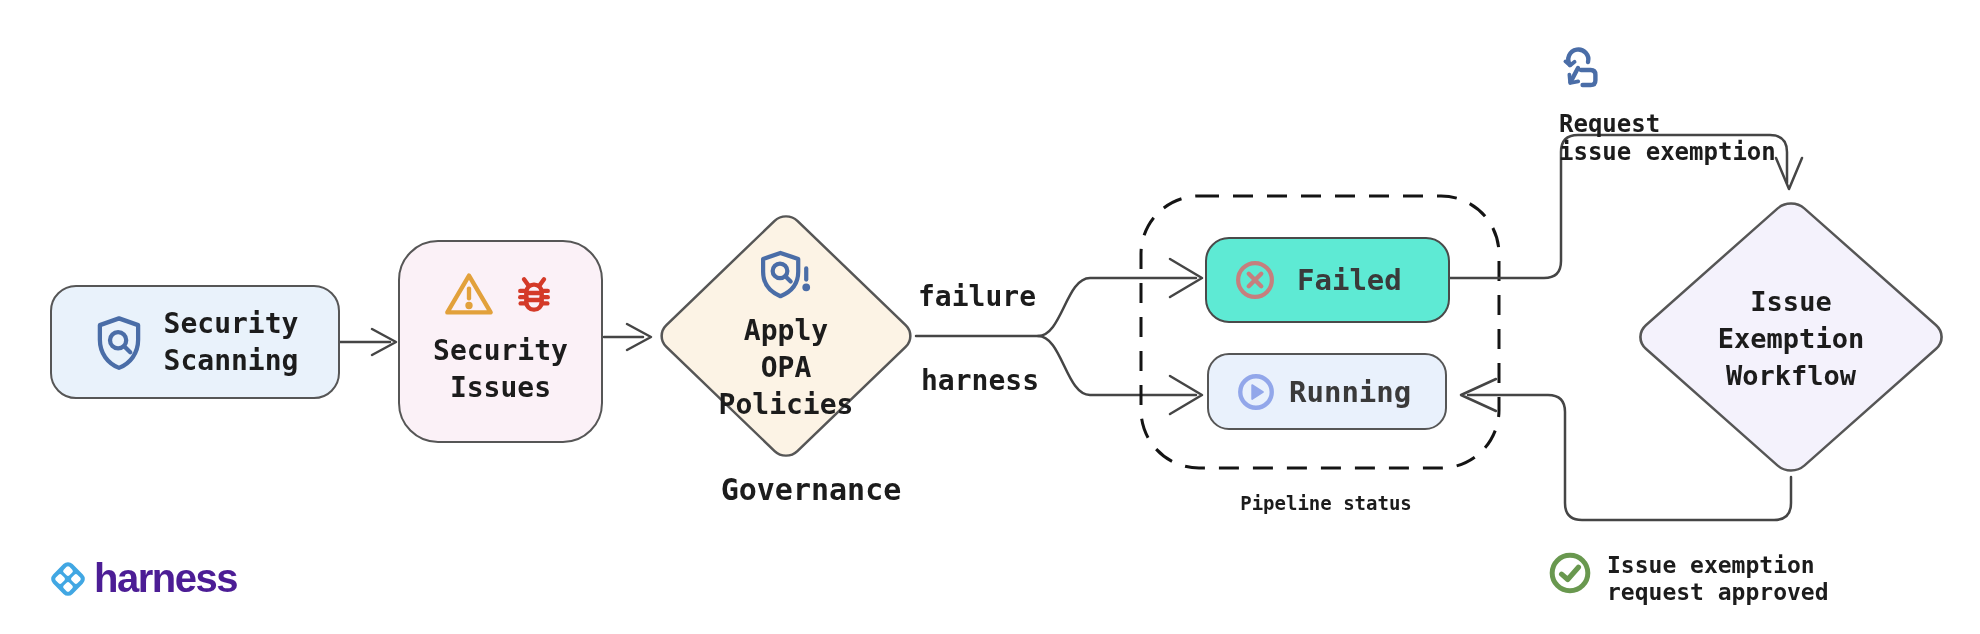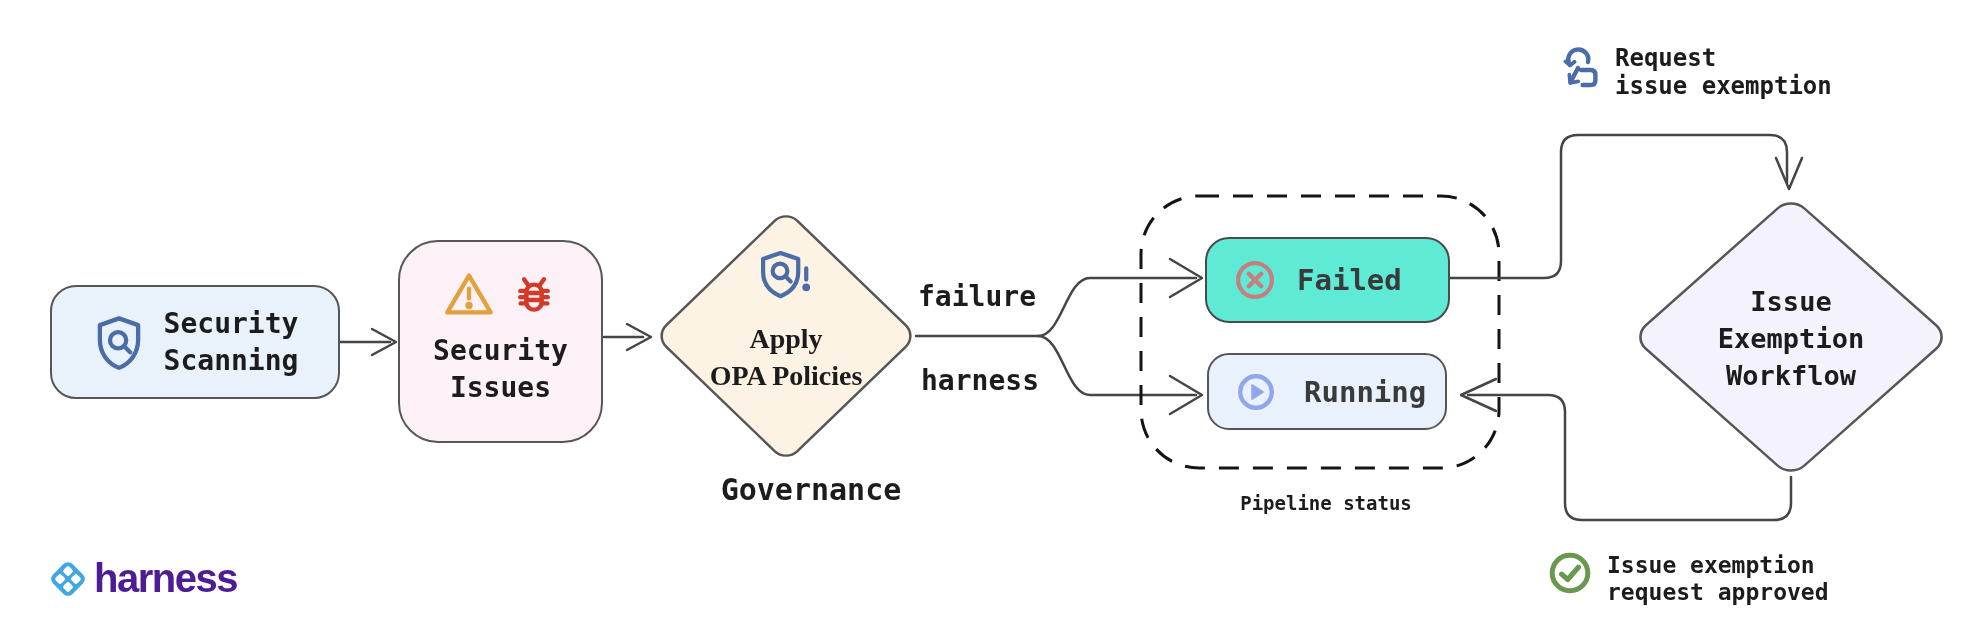--- a/index.html
+++ b/index.html
@@ -95,52 +95,52 @@
   <div class="diamond-content" style="left:691px;top:246px;width:190px;height:180px;">
     <span style="display:flex;">
       <svg width="60" height="56" viewBox="0 0 27 24" fill="none" stroke="#4a6da7" stroke-width="1.9" stroke-linecap="round" stroke-linejoin="round">
         <path d="M11 2.5 L19 5.2 V11 C19 16.2 16 20 11 22 C6.2 20 3.2 16.2 3.2 11 V5.2 Z"></path>
         <circle cx="10.8" cy="10.6" r="3.3"></circle>
         <path d="M13.2 13 L15.6 15.4"></path>
         <path d="M22.6 9.5 V14.5"></path>
         <circle cx="22.6" cy="18" r="0.8" fill="#4a6da7"></circle>
       </svg>
     </span>
-    <span class="node-text" style="margin-top:18px;font-family:Liberation Serif, serif;">Apply
+    <span class="node-text" style="margin-top:10px;">Apply
 OPA Policies</span>
   </div>
   <div class="caption" style="left:711px;top:472px;width:200px;font-size:30px;">Governance</div>
 
   <div class="edge-label" style="left:918px;top:280px;">failure</div>
   <div class="edge-label" style="left:921px;top:364px;">harness</div>
 
   <div class="node" id="node-failed" style="left:1205px;top:237px;width:245px;height:86px;border-radius:24px;background:#5eead4;border-color:#4a4a4a;justify-content:flex-start;padding-left:26px;gap:20px;">
     <span style="display:flex;">
       <svg width="44" height="44" viewBox="0 0 24 24" fill="none" stroke="#c67f7e" stroke-linecap="round">
         <circle cx="12" cy="12" r="9.2" stroke-width="2.3"></circle>
         <line x1="8.6" y1="8.6" x2="15.4" y2="15.4" stroke-width="2.4"></line>
         <line x1="15.4" y1="8.6" x2="8.6" y2="15.4" stroke-width="2.4"></line>
       </svg>
     </span>
     <span class="pill-label">Failed</span>
   </div>
 
-  <div class="node" id="node-running" style="left:1207px;top:353px;width:240px;height:77px;border-radius:22px;background:#e9f1fc;justify-content:flex-start;padding-left:26px;gap:27px;">
+  <div class="node" id="node-running" style="left:1207px;top:353px;width:240px;height:77px;border-radius:22px;background:#e9f1fc;justify-content:flex-start;padding-left:26px;gap:12px;">
     <span style="display:flex;">
       <svg width="42" height="42" viewBox="0 0 24 24" fill="none">
         <circle cx="12" cy="12" r="9" stroke="#92a7ea" stroke-width="2.5"></circle>
         <path d="M9.8 8 L16 12 L9.8 16 Z" fill="#92a7ea" stroke="#92a7ea" stroke-width="1" stroke-linejoin="round"></path>
       </svg>
     </span>
     <span class="pill-label">Running</span>
   </div>
 
   <div class="caption" style="left:1196px;top:492px;width:260px;font-size:19px;">Pipeline status</div>
 
-  <div class="annot" style="left:1559px;top:44px;gap:12px;">
+  <div class="annot" style="left:1559px;top:44px;gap:12px;flex-direction:column;">
     <span style="display:flex;margin-top:2px;">
       <svg width="44" height="52" viewBox="0 0 22 25" fill="none" stroke="#4a6da7" stroke-width="2.2" stroke-linecap="round" stroke-linejoin="round">
         <path d="M5.5 9 A 5 5 0 1 1 14.5 7.5"></path>
         <polyline points="3.2,7.2 5.5,9.2 7.8,7.4" stroke-width="1.9"></polyline>
         <path d="M9.5 10.5 L5.8 17.5"></path>
         <polyline points="5.2,13.8 5.6,18 9.6,17.2" stroke-width="1.9"></polyline>
         <path d="M11 11.5 H15.8 Q18.2 11.5 18.2 13.9 V16.6 Q18.2 19 15.8 19 H11.8"></path>
       </svg>
     </span>
     <span class="annot-text" style="font-size:24px;line-height:28px;">Request

